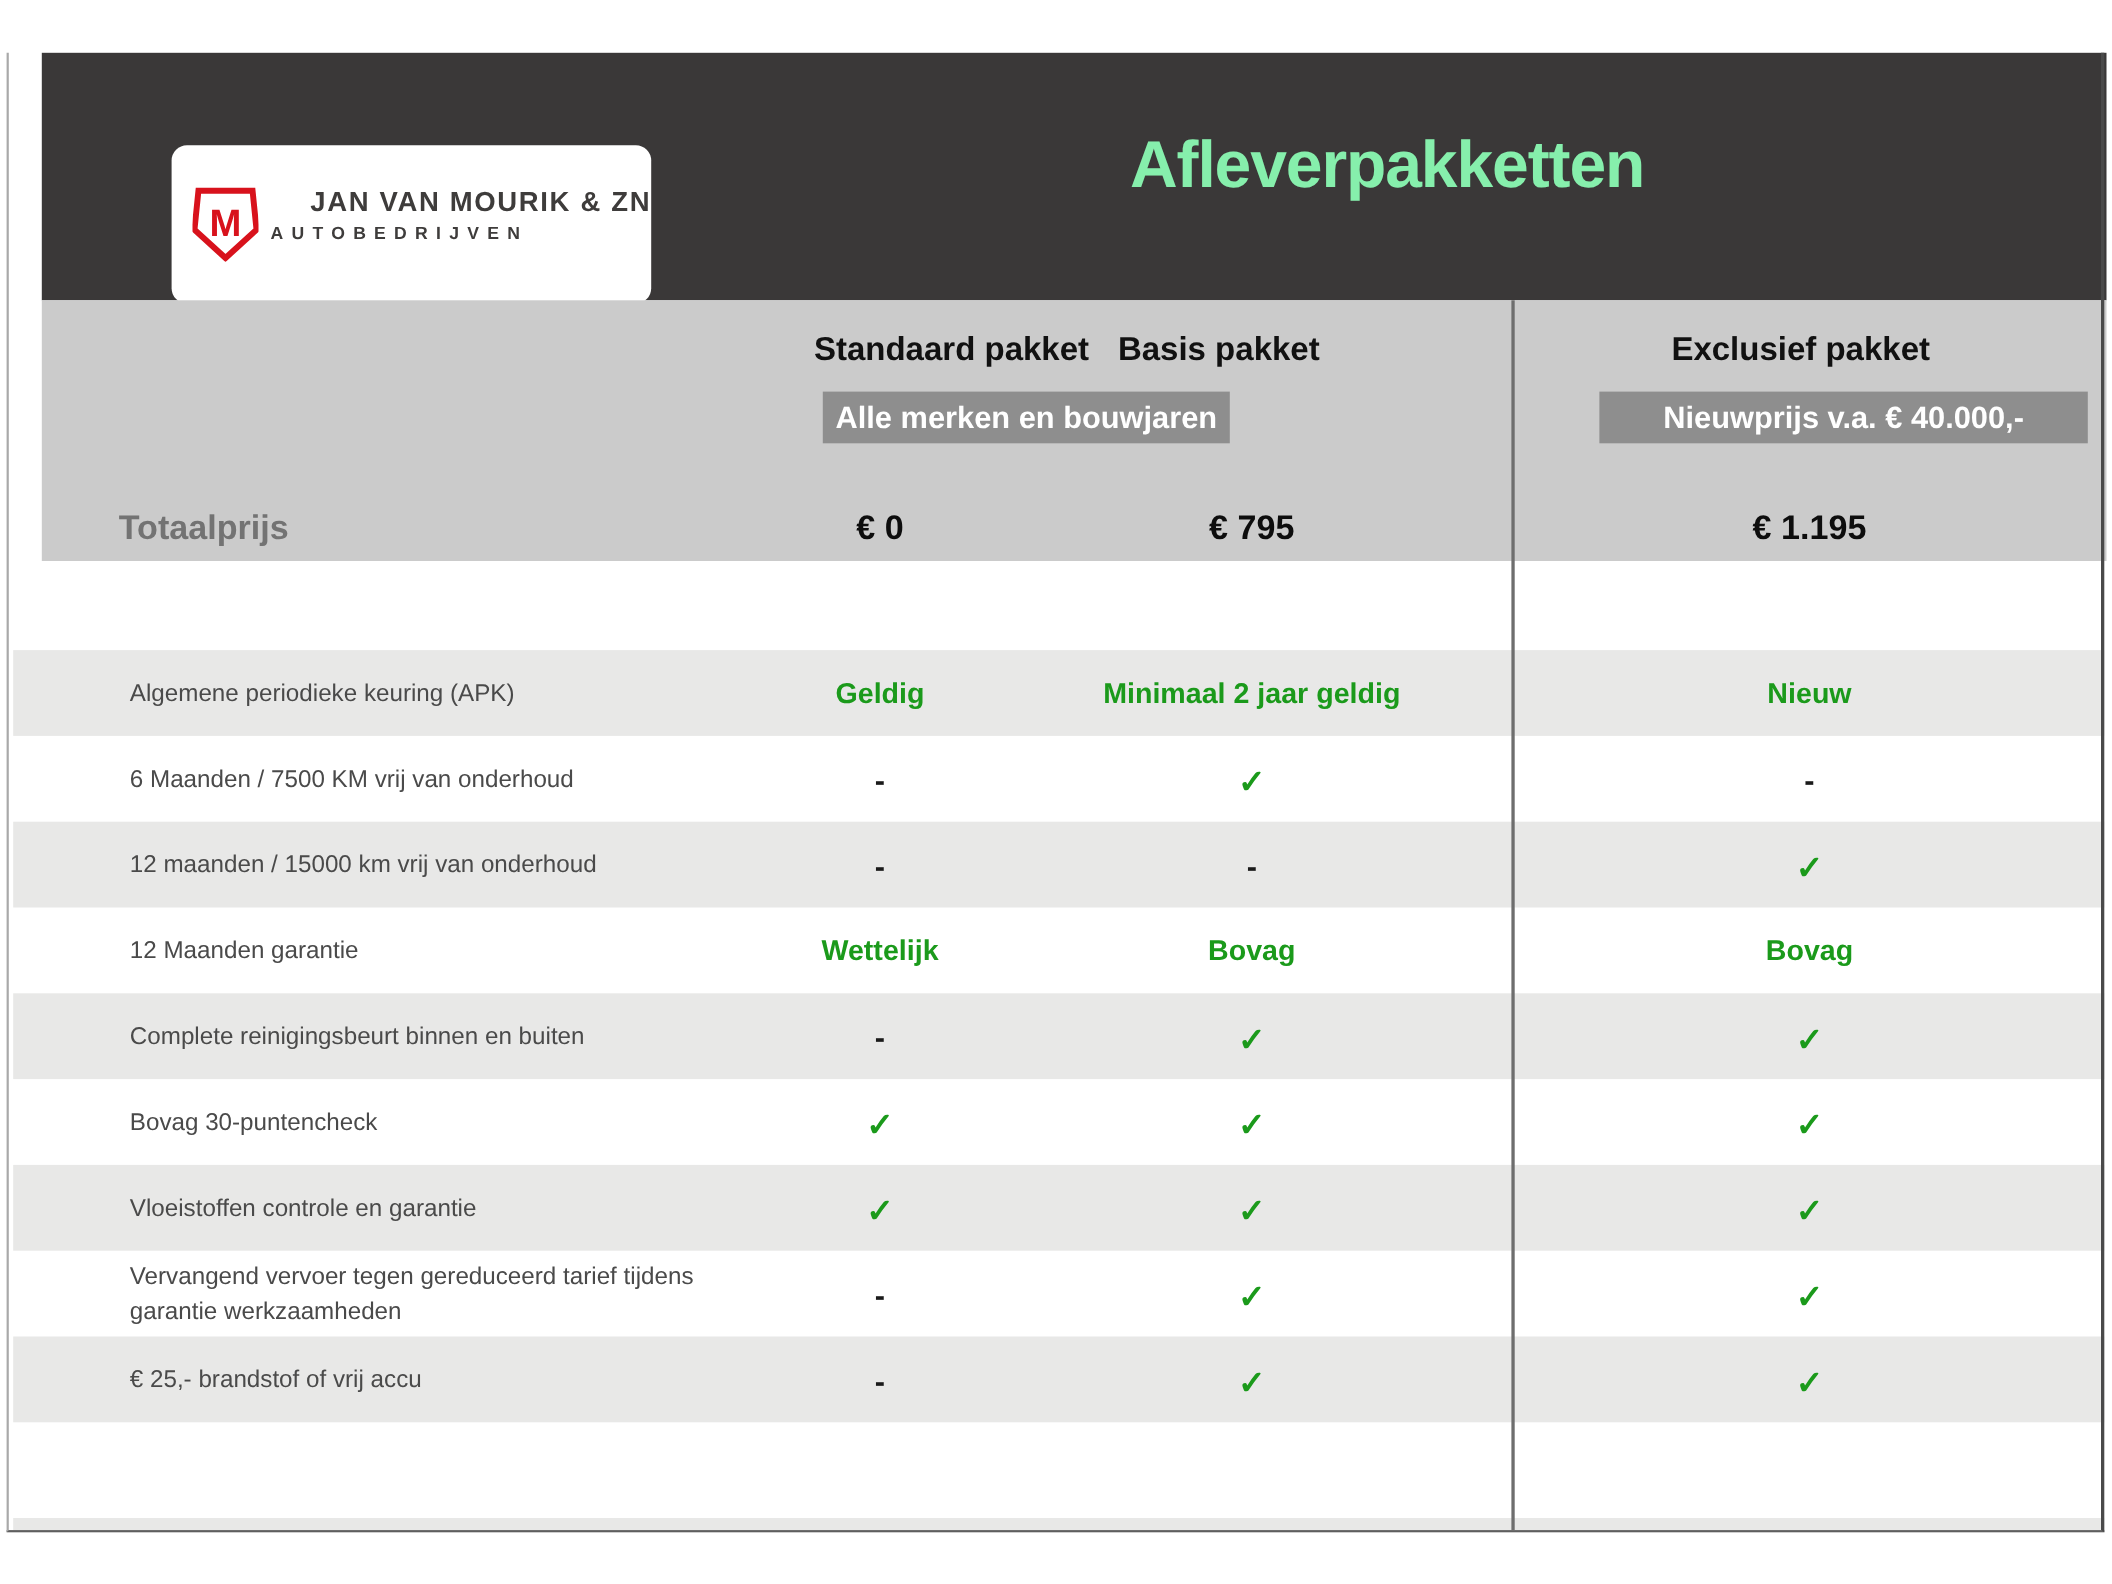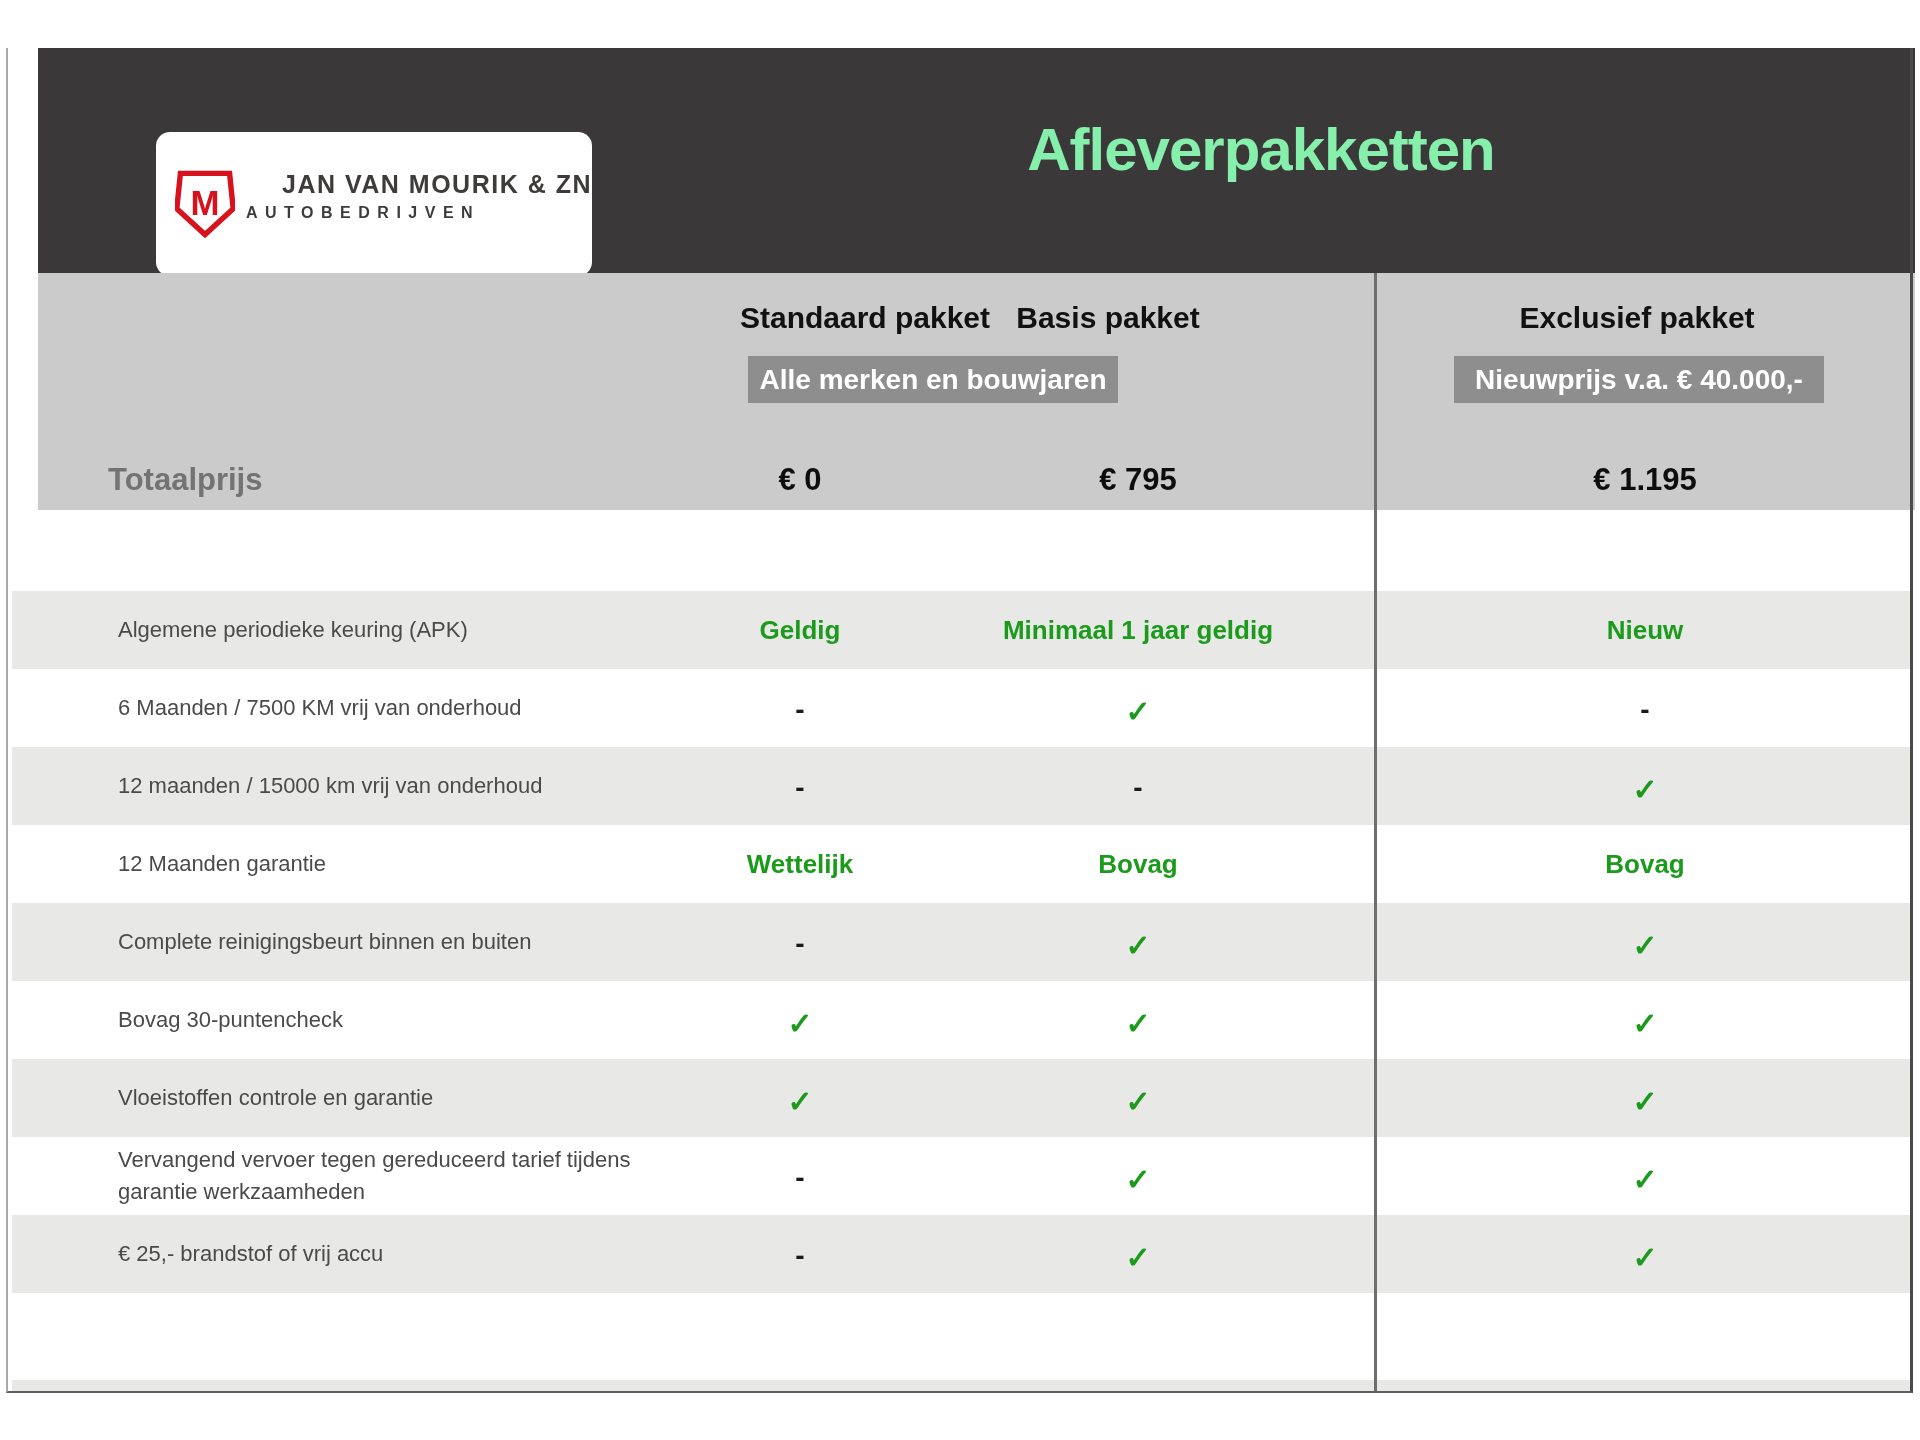--- a/index.html
+++ b/index.html
@@ -28,21 +28,21 @@
   .gray-block{position:absolute;left:38px;top:273px;width:1877px;height:237px;background:#cbcbcb;}
   .col-header{position:absolute;top:301px;height:36px;text-align:center;font-size:30px;font-weight:bold;color:#111111;white-space:nowrap;}
   .hdr-standaard{left:665px;width:400px;}
   .hdr-basis{left:958px;width:300px;}
   .hdr-exclusief{left:1437px;width:400px;}
   .badge{
     position:absolute;top:356px;height:47px;background:#8e8e8e;color:#ffffff;
     font-size:28px;font-weight:bold;text-align:center;line-height:47px;white-space:nowrap;
   }
   .badge-left{left:748px;width:370px;}
-  .badge-right{left:1454px;width:370px;}
+  .badge-right{left:1454px;width:444px;}
   .total-label{position:absolute;left:108px;top:462px;font-size:31px;font-weight:bold;color:#737373;}
   .price{position:absolute;top:462px;text-align:center;font-size:31px;font-weight:bold;color:#0d0d0d;white-space:nowrap;}
   .price-1{left:600px;width:400px;}
   .price-2{left:988px;width:300px;}
   .price-3{left:1377px;width:536px;}
   
   .divider{position:absolute;left:1374px;top:273px;width:3px;height:1118px;background:#6e6e6e;z-index:5;}
   
   .row{position:absolute;left:12px;width:1901px;height:78px;}
   .row.stripe{background:#e8e8e7;}
@@ -92,21 +92,21 @@
   <div class="badge badge-right">Nieuwprijs v.a. € 40.000,-</div>
 
   <div class="total-label">Totaalprijs</div>
   <div class="price price-1">€ 0</div>
   <div class="price price-2">€ 795</div>
   <div class="price price-3">€ 1.195</div>
 
   <div class="row stripe" style="top:591px">
     <div class="row-label">Algemene periodieke keuring (APK)</div>
     <div class="cell-value c1">Geldig</div>
-    <div class="cell-value c2">Minimaal 1 jaar geldig</div>
+    <div class="cell-value c2">Minimaal 2 jaar geldig</div>
     <div class="cell-value c3">Nieuw</div>
   </div>
   <div class="row" style="top:669px">
     <div class="row-label">6 Maanden / 7500 KM vrij van onderhoud</div>
     <div class="cell-value c1 dash">-</div>
     <div class="cell-value c2 check">✓</div>
     <div class="cell-value c3 dash">-</div>
   </div>
   <div class="row stripe" style="top:747px">
     <div class="row-label">12 maanden / 15000 km vrij van onderhoud</div>

